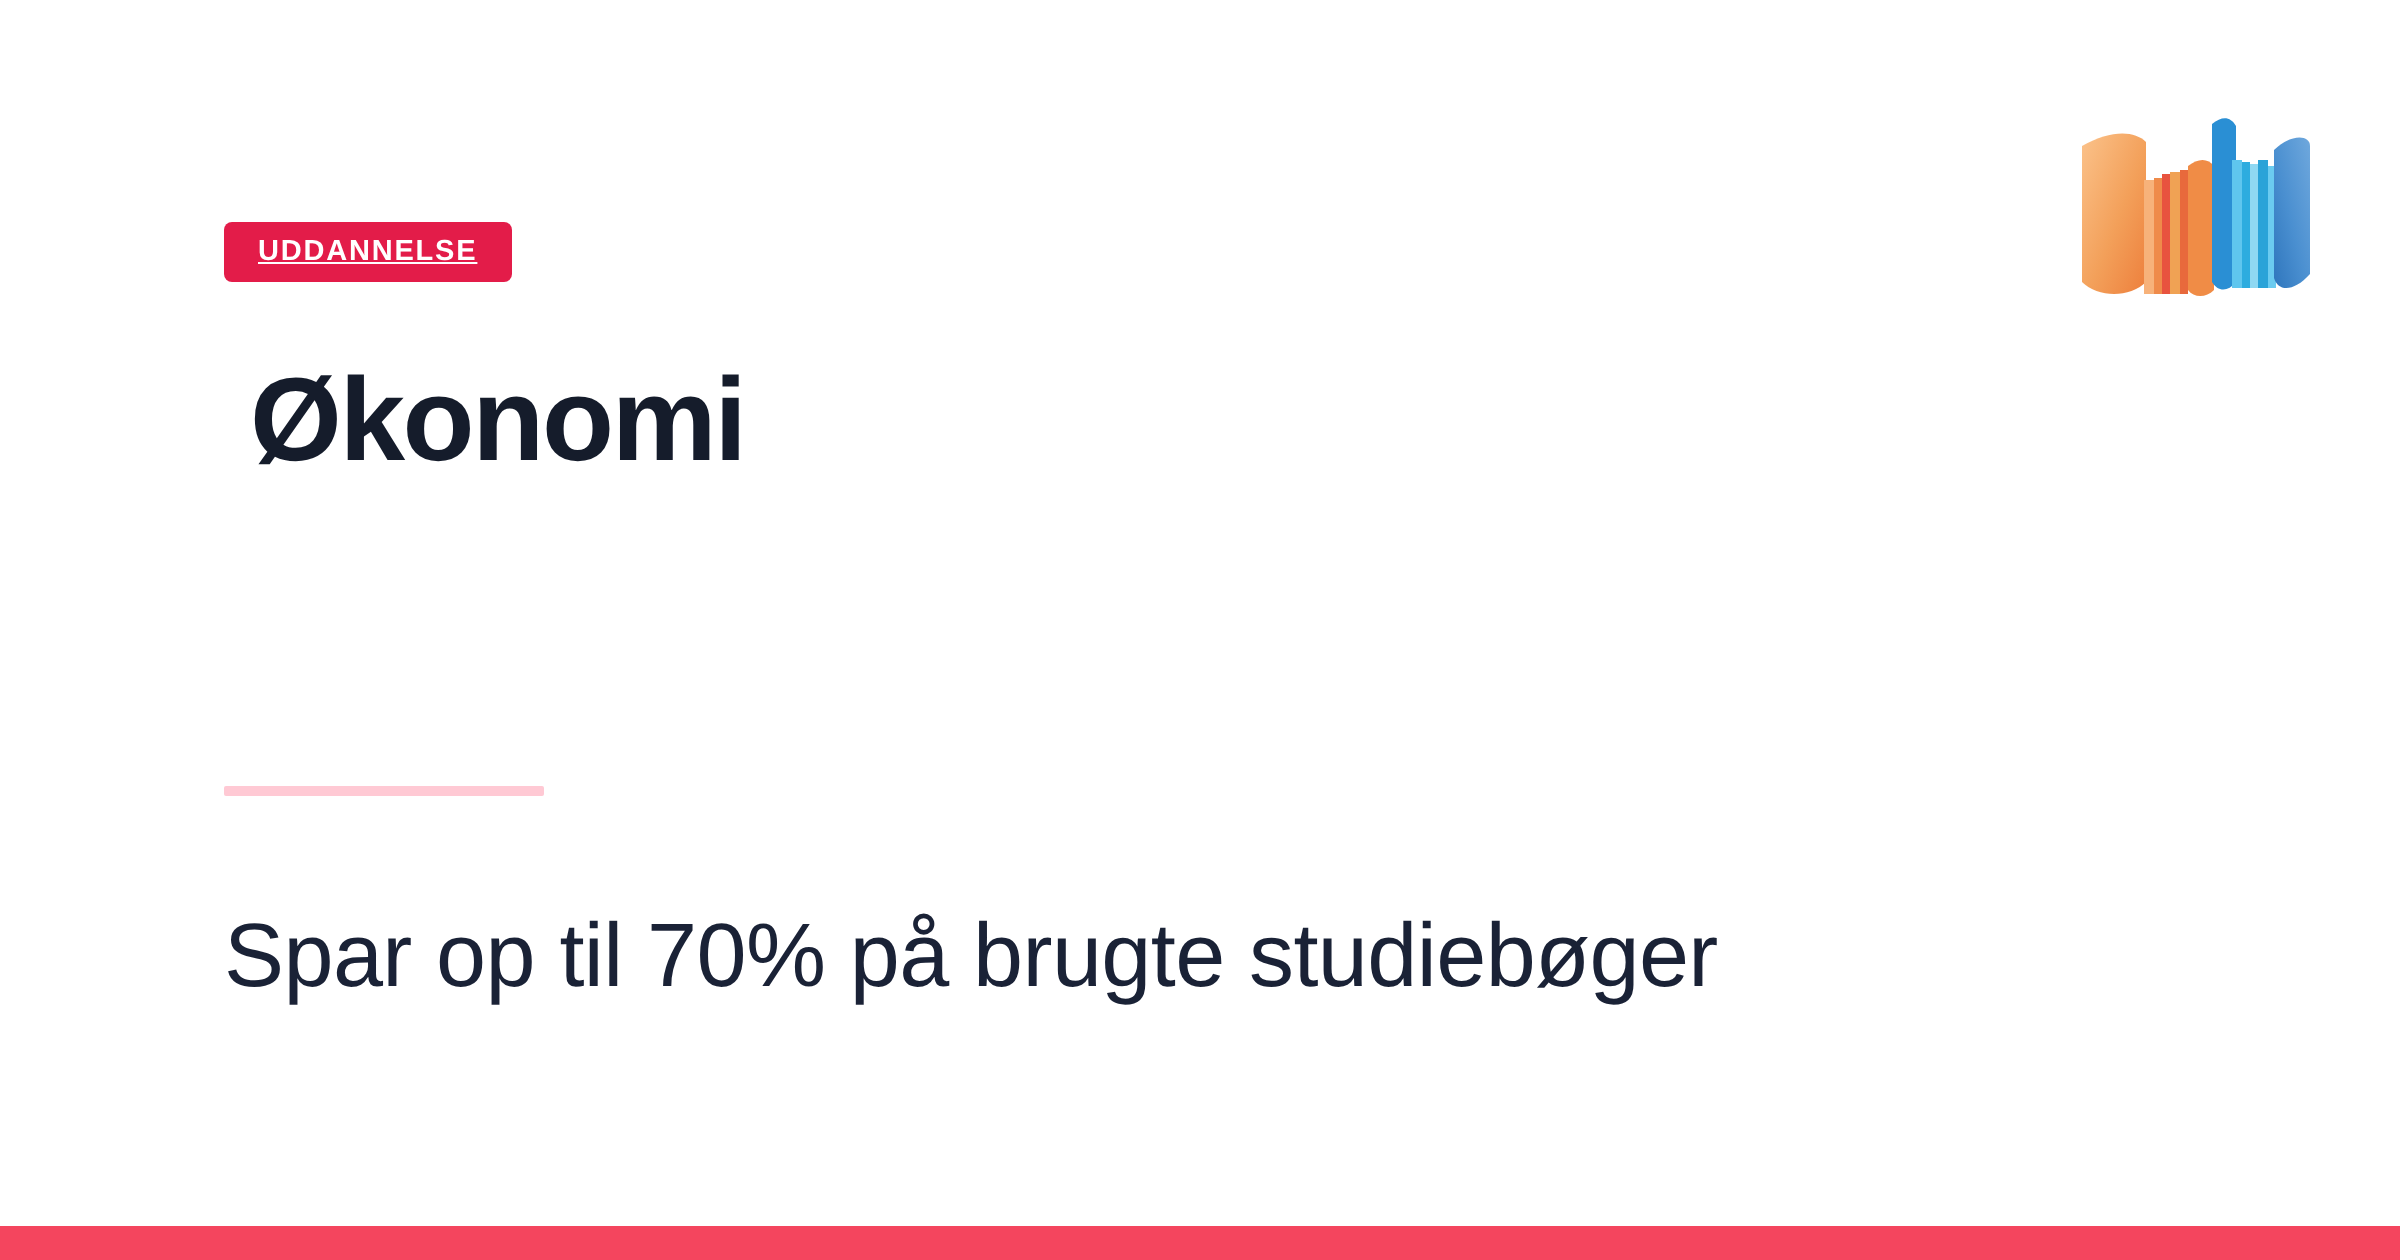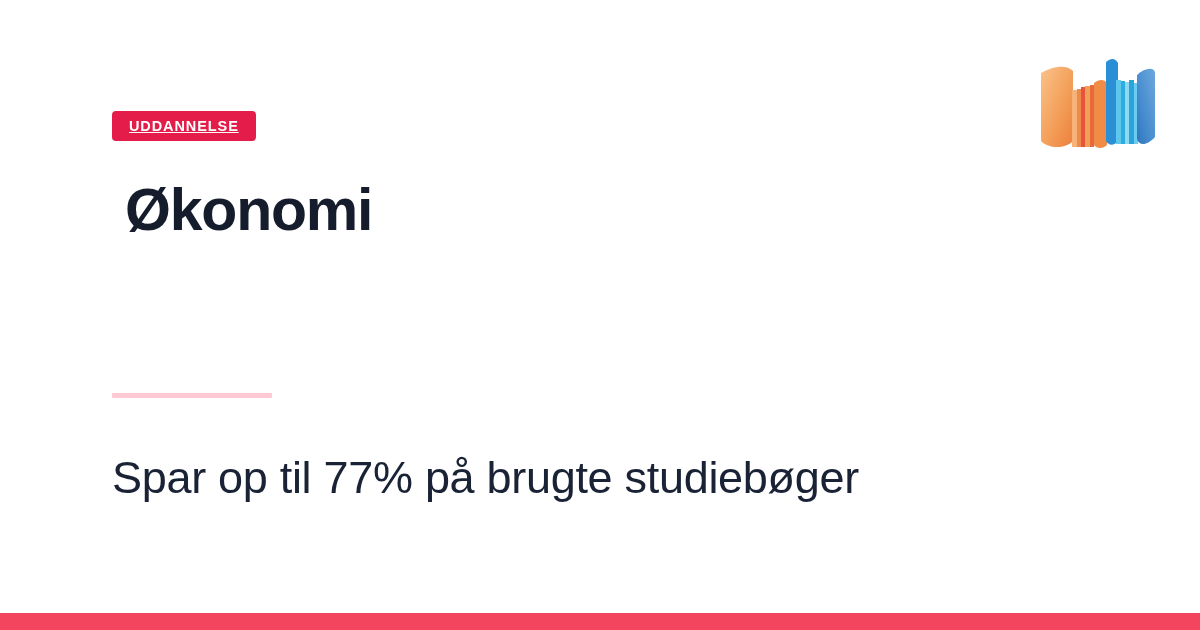--- a/index.html
+++ b/index.html
@@ -196,17 +196,17 @@
 
   <div class="content">
 
     <span class="category-badge">UDDANNELSE</span>
 
     <h1 class="page-title">Økonomi</h1>
 
 
     <div class="divider"></div>
 
-    <h2 class="headline">Spar op til 77% på brugte studiebøger</h2>
+    <h2 class="headline">Spar op til 70% på brugte studiebøger</h2>
   </div>
 
   <div class="bottom-bar"></div>
 </div>
 
 </body></html>

